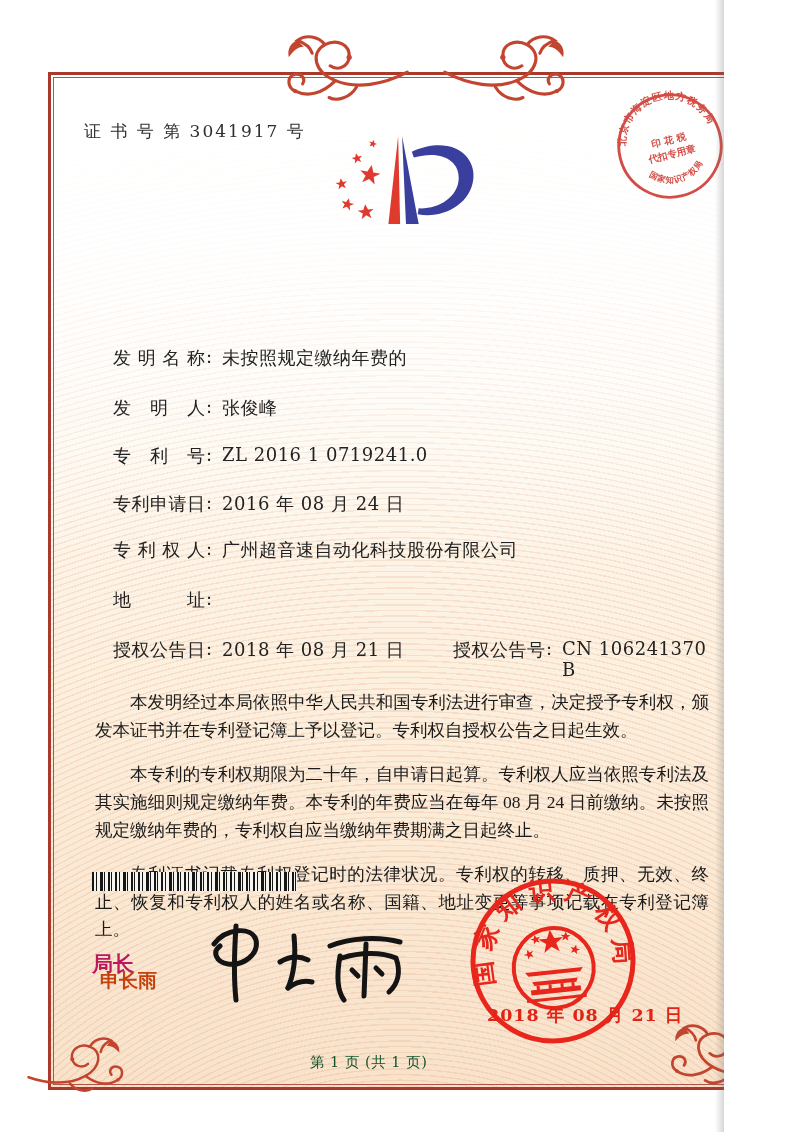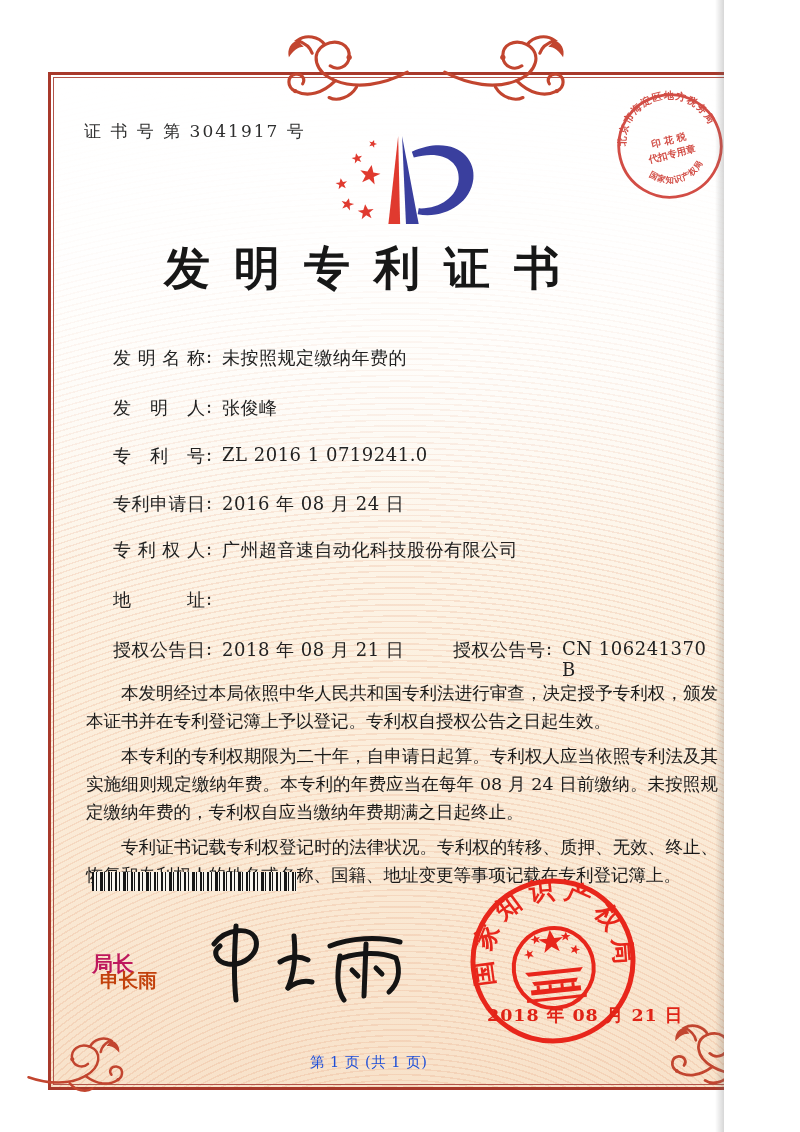--- a/index.html
+++ b/index.html
@@ -33,35 +33,35 @@
   .flabel{display:inline-block;width:92px;text-align:justify;text-align-last:justify;white-space:nowrap;flex:none;margin-left:28px;}
   .fcolon{flex:none;margin-left:1px;}
   .fvalue{margin-left:10px;letter-spacing:.5px;}
   .r-name{top:346px}.r-inventor{top:396px}.r-patno{top:444px}.r-filing{top:492px}.r-patentee{top:538px}
   .r-address{top:588px}.r-address .fvalue{width:468px;line-height:1.5;}
   .r-grant{top:638px;width:630px;}
   .grant2{position:absolute;left:340px;top:0;display:flex;justify-content:center;}
   
   .bodytext{position:absolute;left:78px;top:672px;width:648px;font-size:17.5px;line-height:1.58;
     text-align:justify;color:#1a1a1a;}
-  .bodytext p{margin:8px;text-indent:2em;}
+  .bodytext p{margin:17px;text-indent:2em;font-family:Liberation Serif, serif;}
   
   .barcode{position:absolute;left:92px;top:872px;width:205px;height:19px;
     background:repeating-linear-gradient(90deg,#161616 0 2px,#f8f5ef 2px 4px,#161616 4px 5px,#f8f5ef 5px 8px,
       #161616 8px 11px,#f8f5ef 11px 12px,#161616 12px 13px,#f8f5ef 13px 16px,#161616 16px 18px,
       #f8f5ef 18px 19px,#161616 19px 20px,#f8f5ef 20px 23px);}
   
   .sig-title{position:absolute;left:92px;top:938px;font-size:21px;font-family:"Liberation Sans","DejaVu Sans",sans-serif;font-weight:600;color:#be185d;margin-top:12px;}
   .sig-name{position:absolute;left:100px;top:968px;font-size:19px;font-family:"Liberation Sans","DejaVu Sans",sans-serif;font-weight:600;color:#c2410c;}
   .sig-hand{position:absolute;left:198px;top:916px;width:220px;height:96px;}
   
   .seal{position:absolute;left:468px;top:876px;width:170px;height:170px;transform:rotate(-6deg);}
   .seal-date{position:absolute;left:487px;top:1003px;font-size:17.5px;font-weight:600;color:#e02417;letter-spacing:1px;}
   
-  .footer{position:absolute;left:310px;top:1053px;font-size:14.5px;letter-spacing:.5px;color:#1d4ed8;}
+  .footer{position:absolute;left:310px;top:1053px;font-size:14.5px;letter-spacing:.5px;color:#14532d;}
 </style>
 </head>
 <body>
 
 <svg width="0" height="0" style="position:absolute" aria-hidden="true">
   <defs>
     <path id="star5" d="M0,-10 L2.94,-3.09 10,-3.09 4.05,1.18 6.18,8.09 0,3.82 -6.18,8.09 -4.05,1.18 -10,-3.09 -2.94,-3.09 Z"></path>
     <g id="flor">
       <g fill="none" stroke="currentColor" stroke-width="3" stroke-linecap="round">
         <path d="M118,38 C95,50 70,54 50,46 C30,38 26,20 40,12 C52,6 64,12 63,24 C62,33 52,37 45,32"></path>
@@ -120,21 +120,20 @@
       <use href="#star5" transform="translate(49,48) scale(1.05) rotate(10)"></use>
       <use href="#star5" transform="translate(20,57) scale(0.6) rotate(-8)"></use>
       <use href="#star5" transform="translate(26,78) scale(0.66) rotate(14)"></use>
       <use href="#star5" transform="translate(45,86) scale(0.82) rotate(-6)"></use>
     </g>
     <path d="M78,8 L68,98 L80,98 Z" fill="#e03a2f"></path>
     <path d="M82,8 L86,98 L99,98 Z" fill="#3a3f9e"></path>
     <path d="M92,24 C132,6 158,28 155,52 C152,78 124,93 98,88 L99,82 C119,83 139,71 140,52 C141,33 122,22 94,30 Z" fill="#3a3f9e"></path>
   </svg>
 
-  <div class="title">发明专利证书</div>
 
   <div class="frow r-name">
     <span class="flabel">发明名称</span>
       <span class="fcolon">:</span>
     <span class="fvalue">未按照规定缴纳年费的</span>
   </div>
   <div class="frow r-inventor">
     <span class="flabel">发明人</span>
       <span class="fcolon">:</span>
     <span class="fvalue">张俊峰</span>

